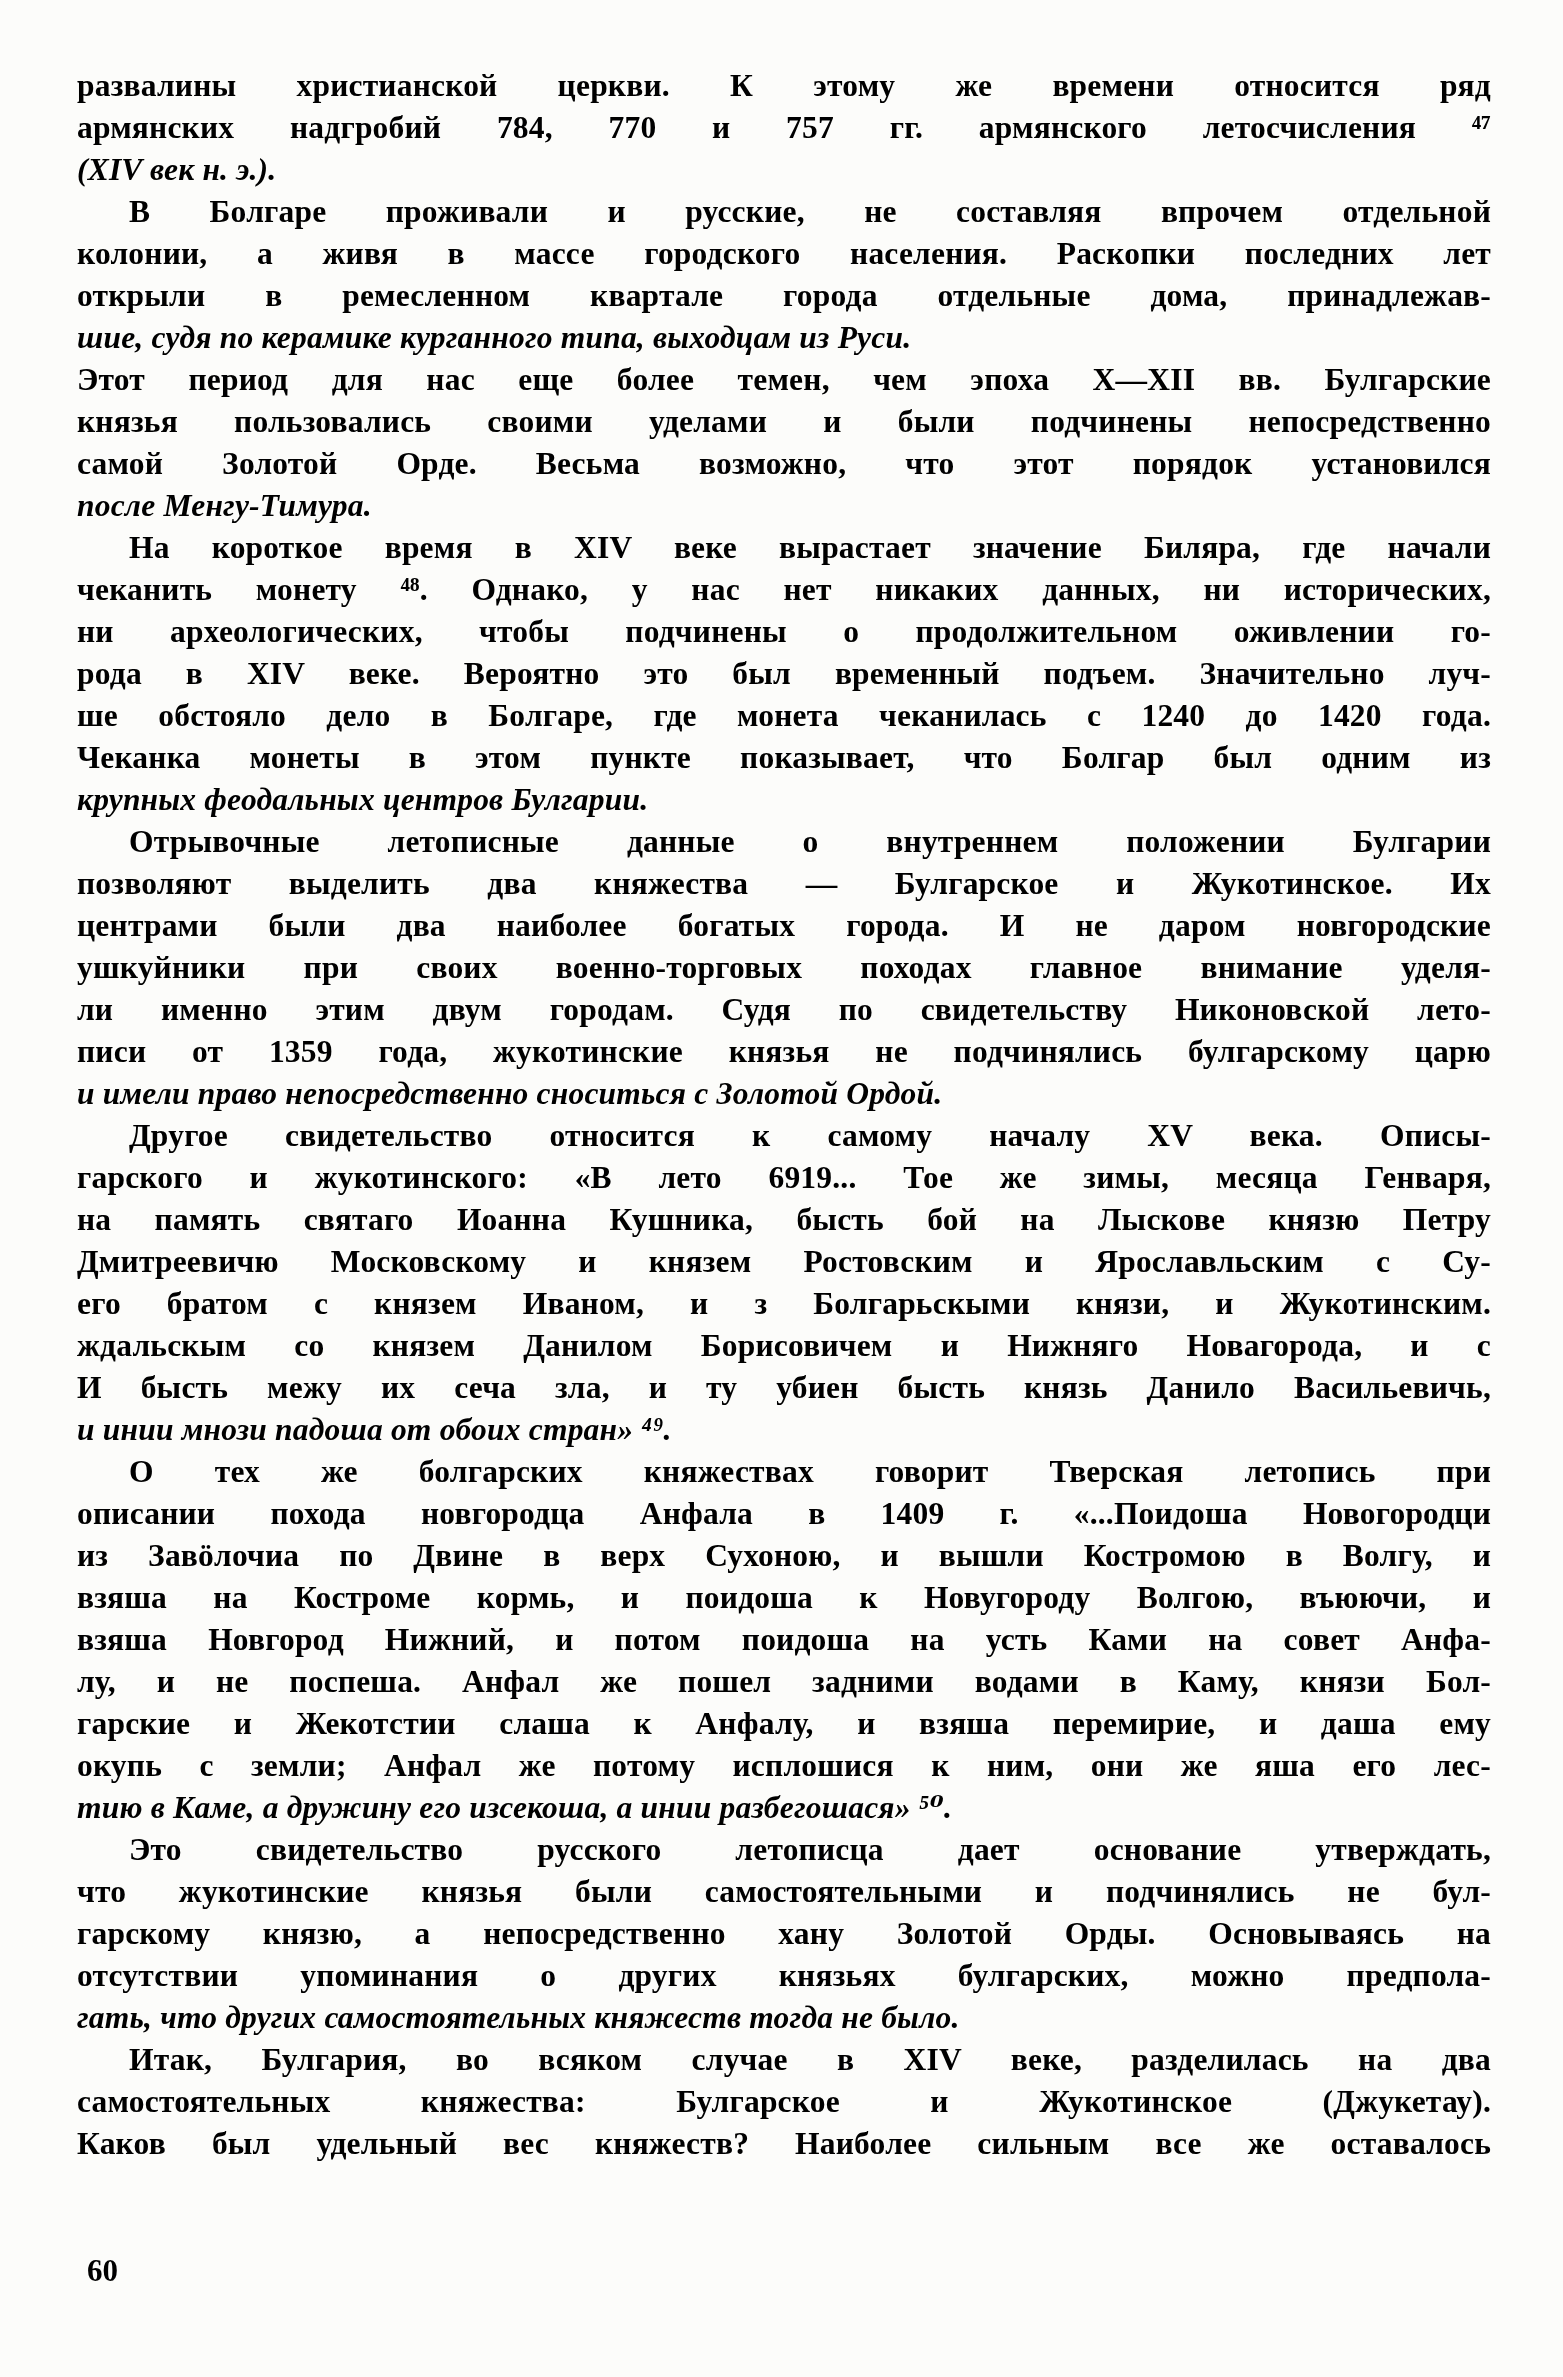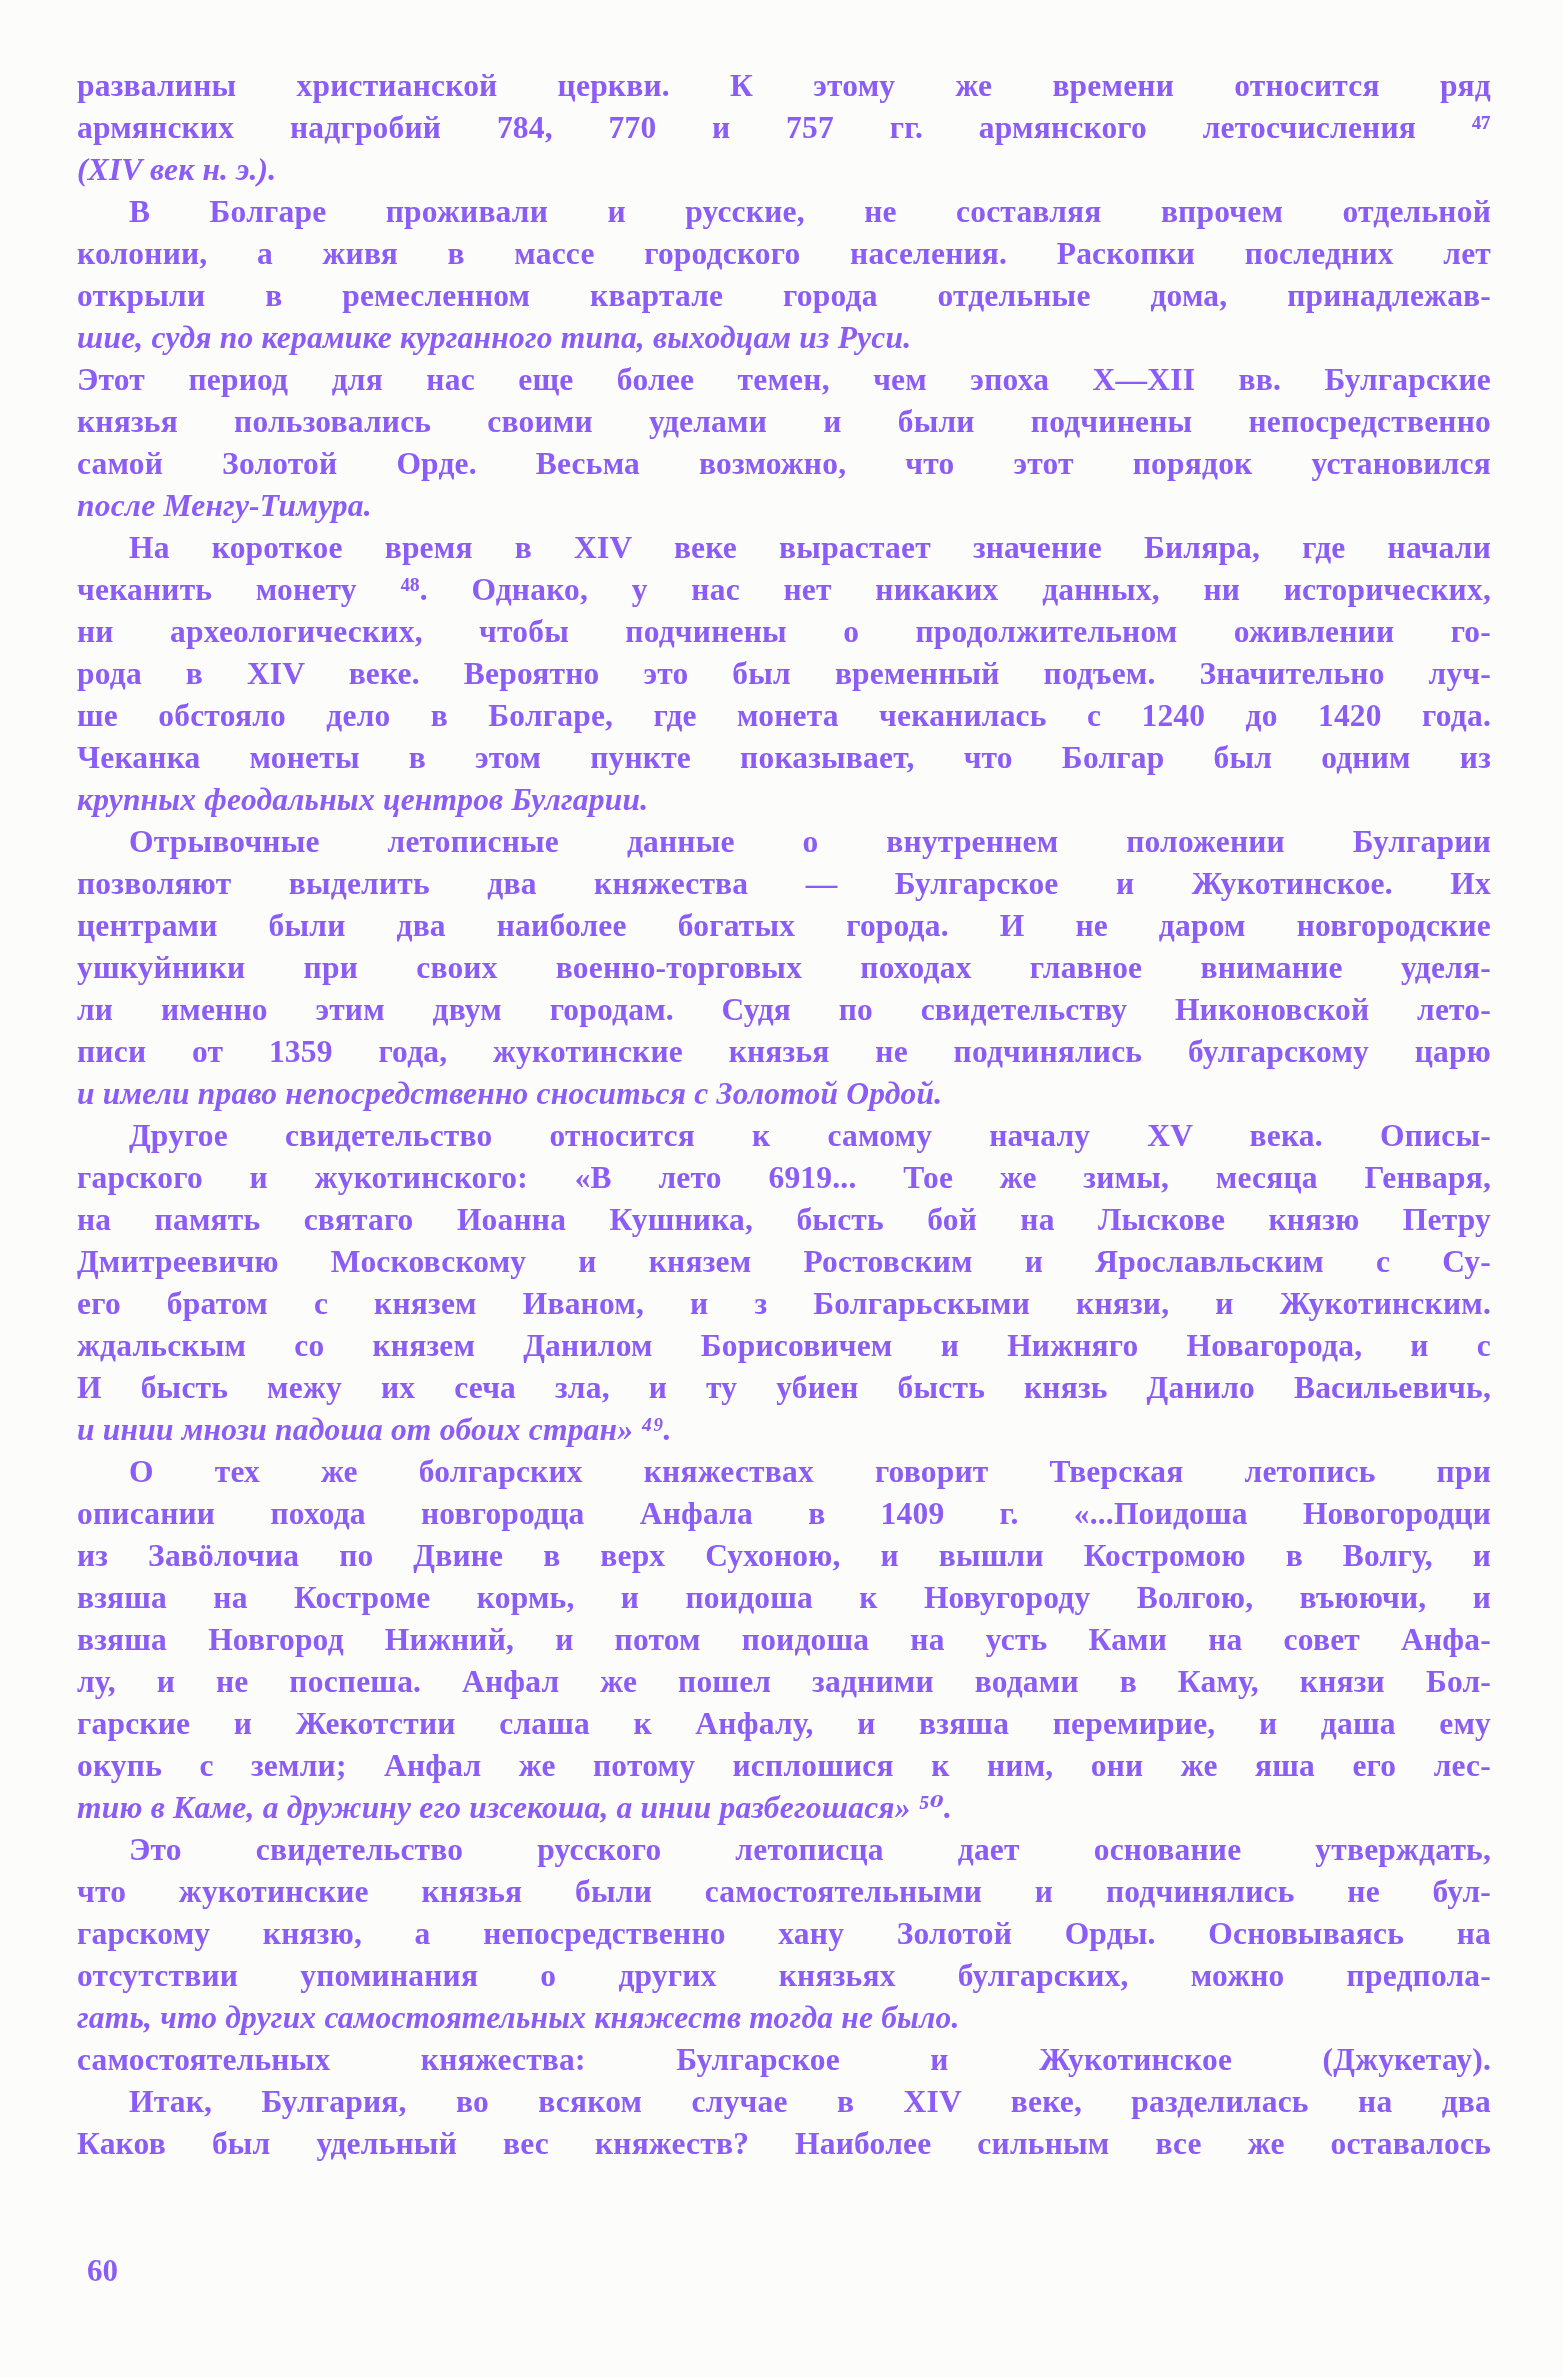--- a/index.html
+++ b/index.html
@@ -1,21 +1,21 @@
 <!DOCTYPE html>
 <html style="font-size:14.4px"><head>
 <meta charset="utf-8">
 <style>
   html,body{margin:0;padding:0;background:#e9e9e6;}
   .page{
     position:relative;
     width:1563px;height:2377px;
     background:#fcfcfa;
     font-family:"Liberation Serif","DejaVu Serif",serif;
-    color:#8b5cf6;
+    color:#000000;
     overflow:hidden;
   }
   .text-block{
     position:absolute;
     left:77px;top:65px;width:1414px;
     font-size:31.5px;
     font-weight:700;
     letter-spacing:0.2px;
   }
   .line{
@@ -80,19 +80,19 @@
       <div class="line">взяша Новгород Нижний, и потом поидоша на усть Ками на совет Анфа-</div>
       <div class="line">лу, и не поспеша. Анфал же пошел задними водами в Каму, князи Бол-</div>
       <div class="line">гарские и Жекотстии слаша к Анфалу, и взяша перемирие, и даша ему</div>
       <div class="line">окупь с земли; Анфал же потому исплошися к ним, они же яша его лес-</div>
       <div class="line end">тию в Каме, а дружину его изсекоша, а инии разбегошася» ⁵⁰.</div>
       <div class="line indent">Это свидетельство русского летописца дает основание утверждать,</div>
       <div class="line">что жукотинские князья были самостоятельными и подчинялись не бул-</div>
       <div class="line">гарскому князю, а непосредственно хану Золотой Орды. Основываясь на</div>
       <div class="line">отсутствии упоминания о других князьях булгарских, можно предпола-</div>
       <div class="line end">гать, что других самостоятельных княжеств тогда не было.</div>
+      <div class="line indent">Итак, Булгария, во всяком случае в XIV веке, разделилась на два</div>
       <div class="line">самостоятельных княжества: Булгарское и Жукотинское (Джукетау).</div>
-      <div class="line indent">Итак, Булгария, во всяком случае в XIV веке, разделилась на два</div>
       <div class="line">Каков был удельный вес княжеств? Наиболее сильным все же оставалось</div>
     </div>
   <div class="page-num">60</div>
 </div>
 
 
 </body></html>

